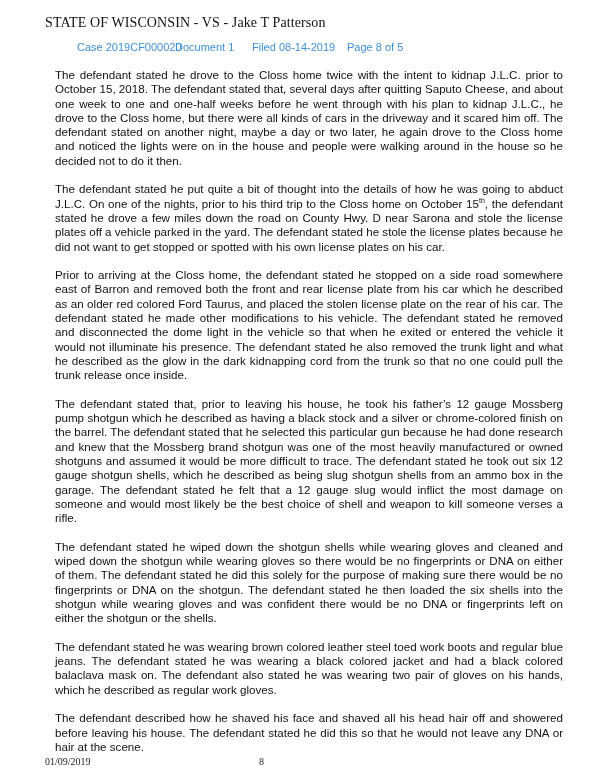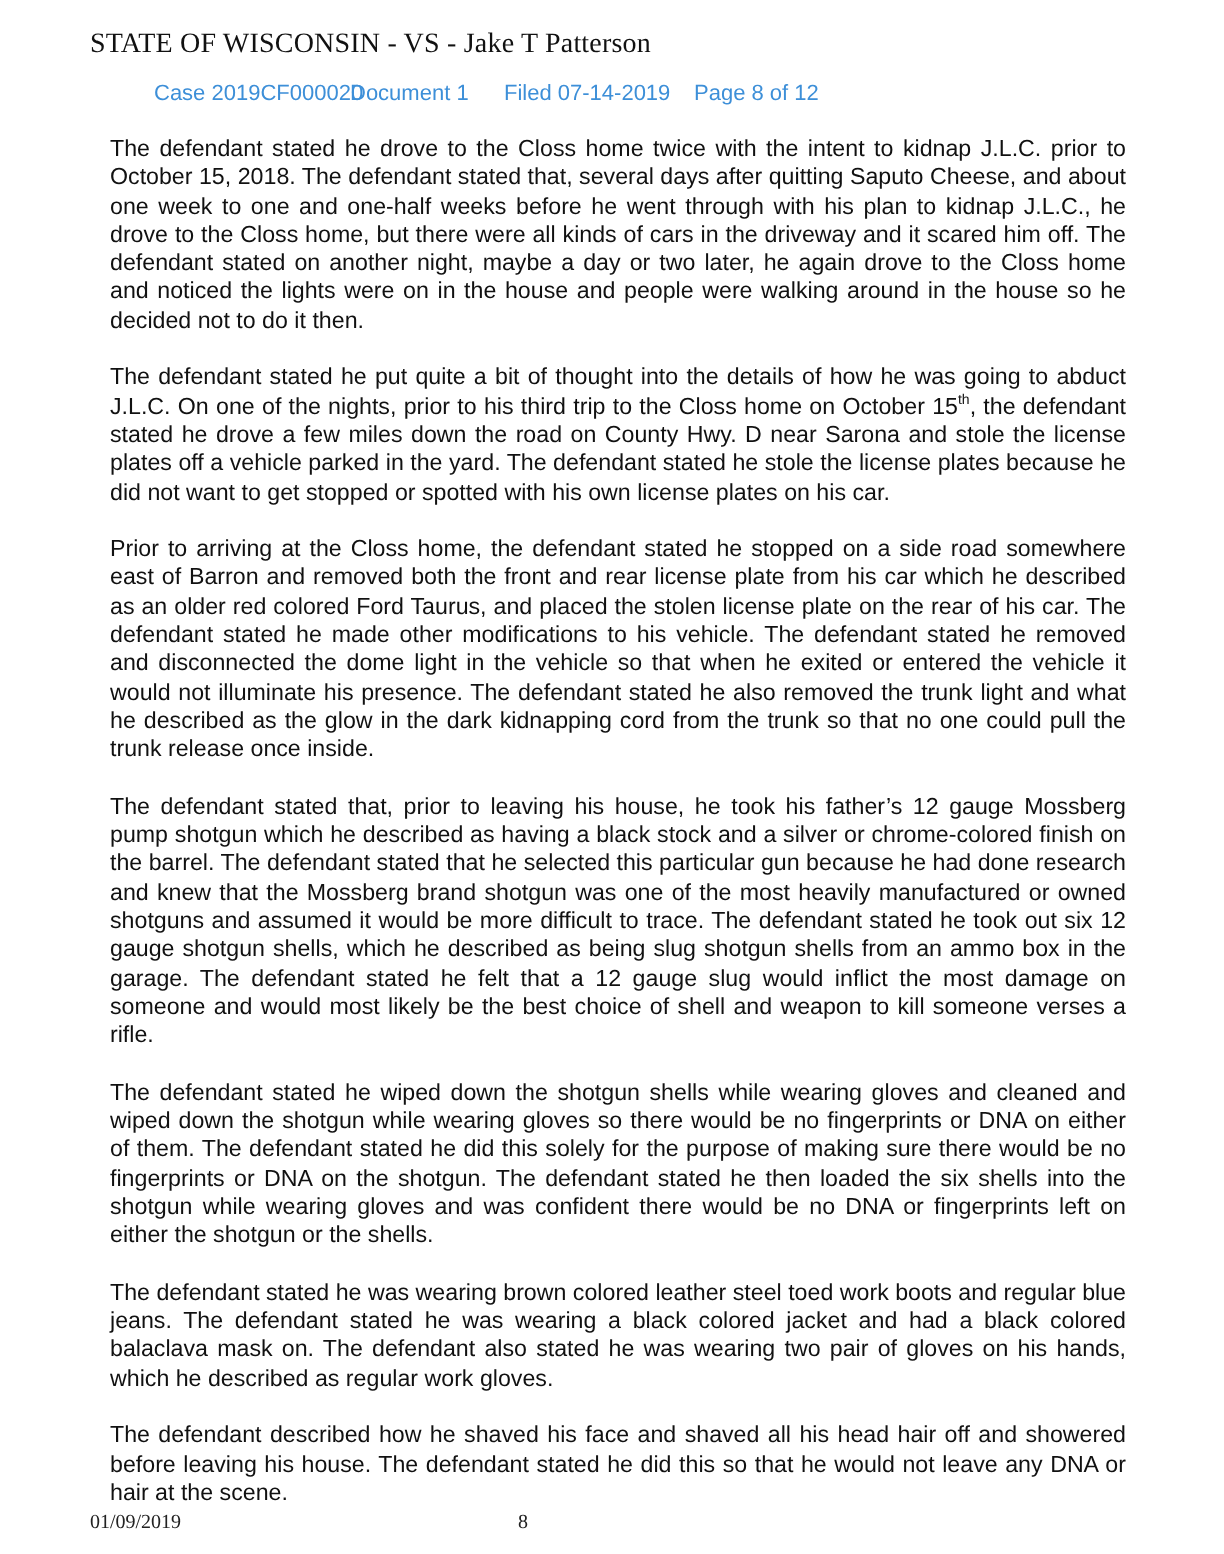--- a/index.html
+++ b/index.html
@@ -29,22 +29,22 @@
     position: absolute; top: 756px; left: 259px;
     font-family: "Liberation Serif", serif; font-size: 10px; color: #222;
   }
 </style>
 </head>
 <body>
 
 <div class="stamp">
   <span style="left:77px">Case 2019CF000020</span>
   <span style="left:175px">Document 1</span>
-  <span style="left:252px">Filed 07-14-2019</span>
-  <span style="left:347px">Page 8 of 12</span>
+  <span style="left:252px">Filed 08-14-2019</span>
+  <span style="left:347px">Page 8 of 5</span>
 </div>
 <div class="caption">STATE OF WISCONSIN - VS -  Jake T Patterson</div>
 
 <div class="body">
   <p>The defendant stated he drove to the Closs home twice with the intent to kidnap J.L.C. prior to October 15, 2018. The defendant stated that, several days after quitting Saputo Cheese, and about one week to one and one-half weeks before he went through with his plan to kidnap J.L.C., he drove to the Closs home, but there were all kinds of cars in the driveway and it scared him off. The defendant stated on another night, maybe a day or two later, he again drove to the Closs home and noticed the lights were on in the house and people were walking around in the house so he decided not to do it then.</p>
   <p><span>The defendant stated he put quite a bit of thought into the details of how he was going to abduct J.L.C.  On one of the nights, prior to his third trip to the Closs home on October 15</span><sup>th</sup><span>, the defendant stated he drove a few miles down the road on County Hwy. D near Sarona and stole the license plates off a vehicle parked in the yard. The defendant stated he stole the license plates because he did not want to get stopped or spotted with his own license plates on his car.</span></p>
   <p>Prior to arriving at the Closs home, the defendant stated he stopped on a side road somewhere east of Barron and removed both the front and rear license plate from his car which he described as an older red colored Ford Taurus, and placed the stolen license plate on the rear of his car.  The defendant stated he made other modifications to his vehicle. The defendant stated he removed and disconnected the dome light in the vehicle so that when he exited or entered the vehicle it would not illuminate his presence. The defendant stated he also removed the trunk light and what he described as the glow in the dark kidnapping cord from the trunk so that no one could pull the trunk release once inside.</p>
   <p>The defendant stated that, prior to leaving his house, he took his father’s 12 gauge Mossberg pump shotgun which he described as having a black stock and a silver or chrome-colored finish on the barrel. The defendant stated that he selected this particular gun because he had done research and knew that the Mossberg brand shotgun was one of the most heavily manufactured or owned shotguns and assumed it would be more difficult to trace. The defendant stated he took out six 12 gauge shotgun shells, which he described as being slug shotgun shells from an ammo box in the garage. The defendant stated he felt that a 12 gauge slug would inflict the most damage on someone and would most likely be the best choice of shell and weapon to kill someone verses a rifle.</p>
   <p>The defendant stated he wiped down the shotgun shells while wearing gloves and cleaned and wiped down the shotgun while wearing gloves so there would be no fingerprints or DNA on either of them.  The defendant stated he did this solely for the purpose of making sure there would be no fingerprints or DNA on the shotgun.  The defendant stated he then loaded the six shells into the shotgun while wearing gloves and was confident there would be no DNA or fingerprints left on either the shotgun or the shells.</p>
   <p>The defendant stated he was wearing brown colored leather steel toed work boots and regular blue jeans.  The defendant stated he was wearing a black colored jacket and had a black colored balaclava mask on.  The defendant also stated he was wearing two pair of gloves on his hands, which he described as regular work gloves.</p>

